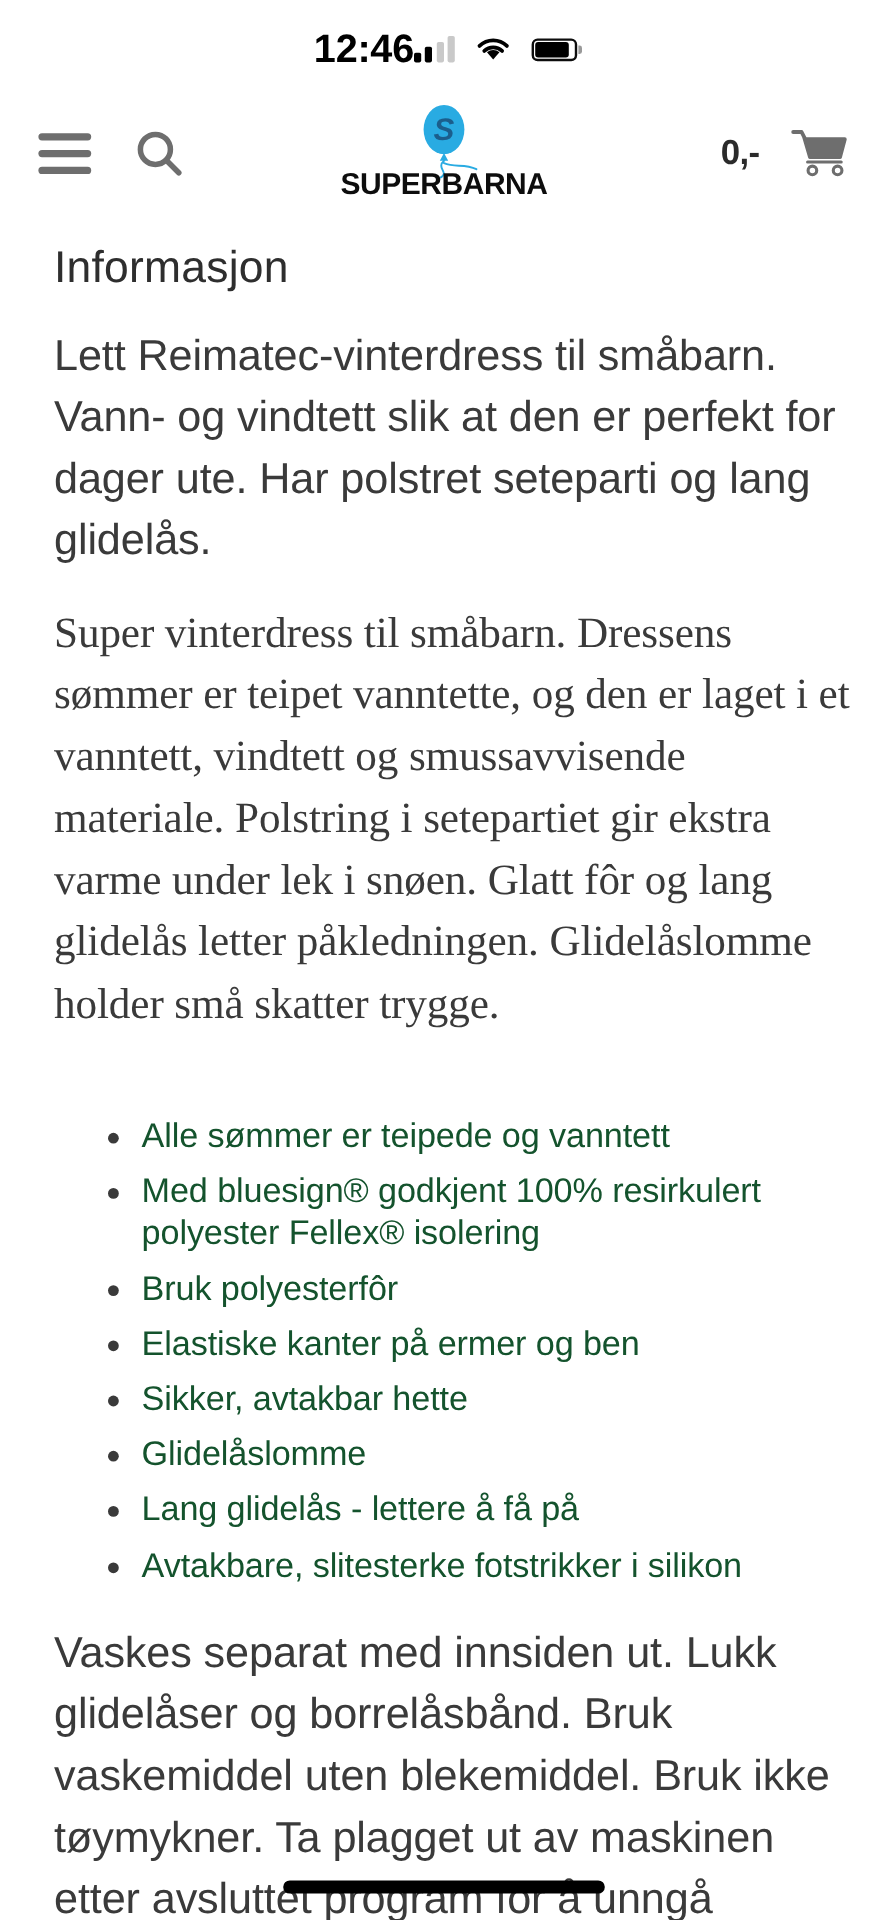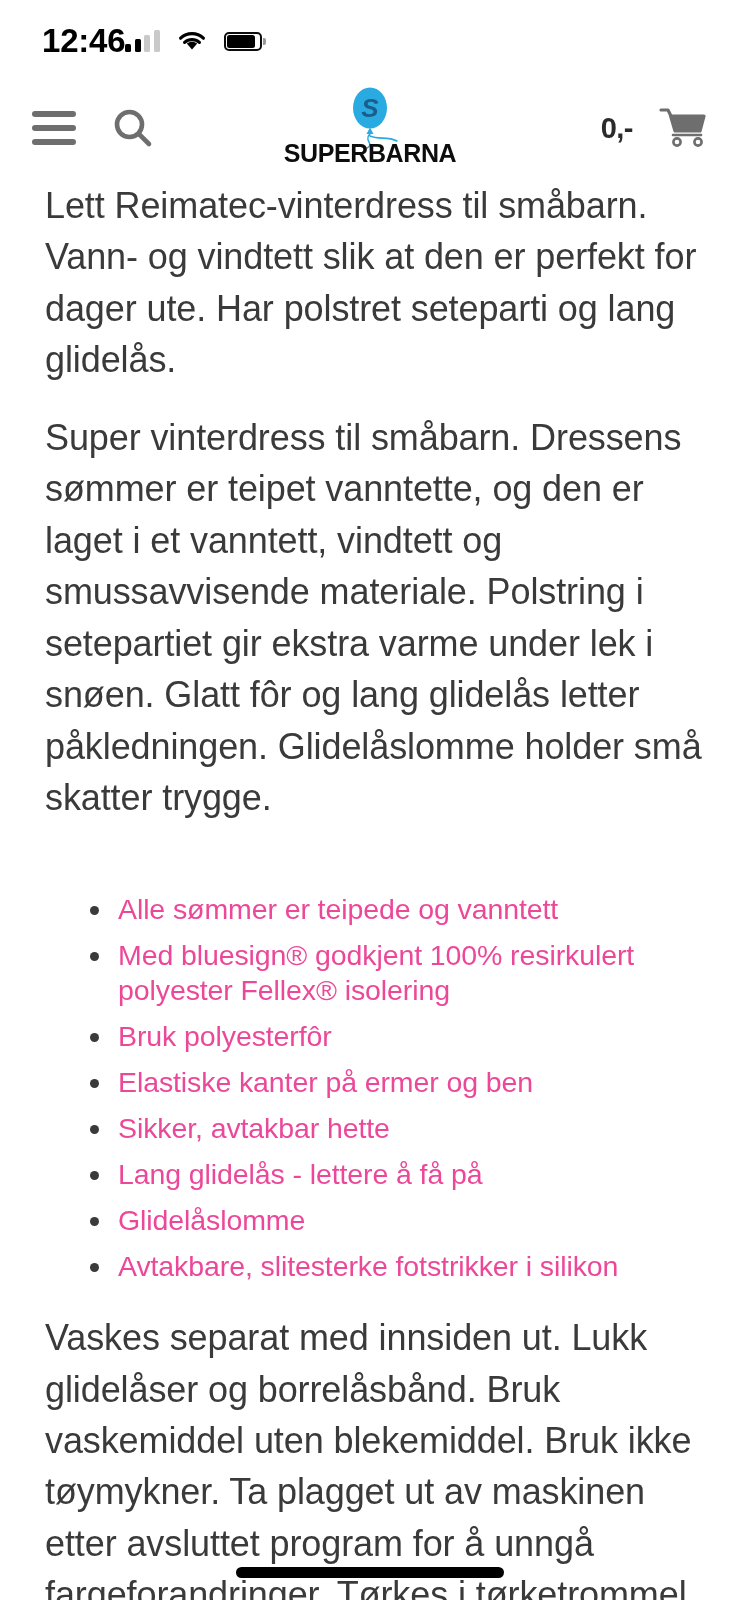--- a/index.html
+++ b/index.html
@@ -7,21 +7,21 @@
     width:739px; height:1600px;
     background:#ffffff;
     font-family:"Liberation Sans", sans-serif;
     -webkit-font-smoothing:antialiased;
   }
   body { position:relative; overflow:hidden; }
 
   
   .statusbar{
     height:76px;
-    display:flex; align-items:center; justify-content:flex-start;
+    display:flex; align-items:center; justify-content:center;
     padding:0 38px 0 42px;
   }
   .status-time{
     font-size:33px; font-weight:600; color:#000; letter-spacing:-0.2px;
     margin-top:6px;
   }
   .status-right{ display:flex; align-items:center; gap:17px; margin-top:6px;}
   .signal{ display:flex; align-items:flex-end; gap:3.5px; height:22px; }
   .signal i{ display:block; width:6px; border-radius:1.5px; background:#000; }
   .signal i:nth-child(1){ height:8px; }
@@ -77,30 +77,30 @@
   .section-title{
     font-size:37px; font-weight:400; color:#2e2e2e;
     letter-spacing:0.2px;
     margin:22px 0 26px 0;
   }
   .para{
     font-size:36px; line-height:1.43;
     color:#3a3a3a; letter-spacing:-0.1px;
     margin-bottom:26px;
   }
-  .para.tight{ margin-bottom:24px; }
+  .para.tight{ margin-bottom:24px;font-family:Liberation Serif, serif; }
   .feature-list{
     list-style:none;
     margin:68px 0 28px 0;
     padding-left:40px;
   }
   .feature-list li{
     position:relative;
     font-size:28.5px; line-height:1.23;
-    color:#ec4899; letter-spacing:-0.1px;
+    color:#14532d; letter-spacing:-0.1px;
     padding-left:33px;
     margin-bottom:11px;
   }
   .feature-list li::before{
     content:"";
     position:absolute; left:5px; top:14px;
     width:9px; height:9px; border-radius:50%;
     background:#3a3a3a;
   }
   .specs .para{ margin-bottom:25px; }
@@ -170,32 +170,33 @@
       <path d="M13 11 h32 l-4 14 H16 Z" fill="#6e6e6e"></path>
       <line x1="14" y1="29" x2="42" y2="29" stroke="#6e6e6e" stroke-width="2.6" stroke-linecap="round"></line>
       <circle cx="18" cy="36" r="3.6" fill="none" stroke="#6e6e6e" stroke-width="2.6"></circle>
       <circle cx="39" cy="36" r="3.6" fill="none" stroke="#6e6e6e" stroke-width="2.6"></circle>
     </svg>
   </div>
 </div>
 
 <div class="content">
 
+  <h1 class="section-title">Informasjon</h1>
 
   <p class="para">Lett Reimatec-vinterdress til småbarn. Vann- og vindtett slik at den er perfekt for dager ute. Har polstret seteparti og lang glidelås.</p>
   <p class="para tight">Super vinterdress til småbarn. Dressens sømmer er teipet vanntette, og den er laget i et vanntett, vindtett og smussavvisende materiale. Polstring i setepartiet gir ekstra varme under lek i snøen. Glatt fôr og lang glidelås letter påkledningen. Glidelåslomme holder små skatter trygge.</p>
 
   <ul class="feature-list">
     <li>Alle sømmer er teipede og vanntett</li>
     <li>Med bluesign® godkjent 100% resirkulert polyester Fellex® isolering</li>
     <li>Bruk polyesterfôr</li>
     <li>Elastiske kanter på ermer og ben</li>
     <li>Sikker, avtakbar hette</li>
+    <li>Glidelåslomme</li>
     <li>Lang glidelås - lettere å få på</li>
-    <li>Glidelåslomme</li>
     <li>Avtakbare, slitesterke fotstrikker i silikon</li>
   </ul>
 
 
   <p class="para care">Vaskes separat med innsiden ut. Lukk glidelåser og borrelåsbånd. Bruk vaskemiddel uten blekemiddel. Bruk ikke tøymykner. Ta plagget ut av maskinen etter avsluttet program for å unngå fargeforandringer. Tørkes i tørketrommel eller tørkeskap (maks. 40 °C).</p>
 </div>
 
 <div class="home-indicator"></div>
 
 </body></html>

